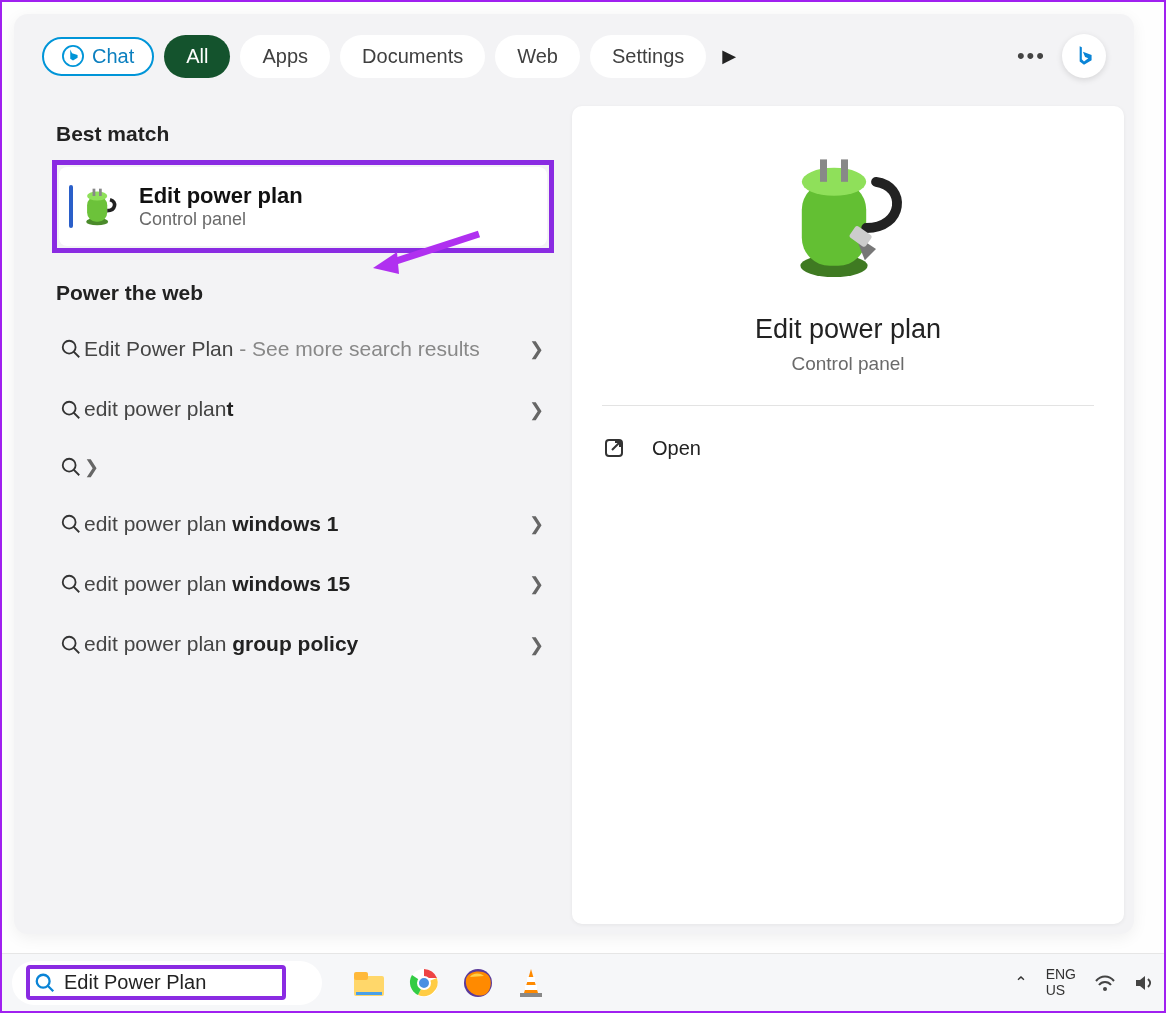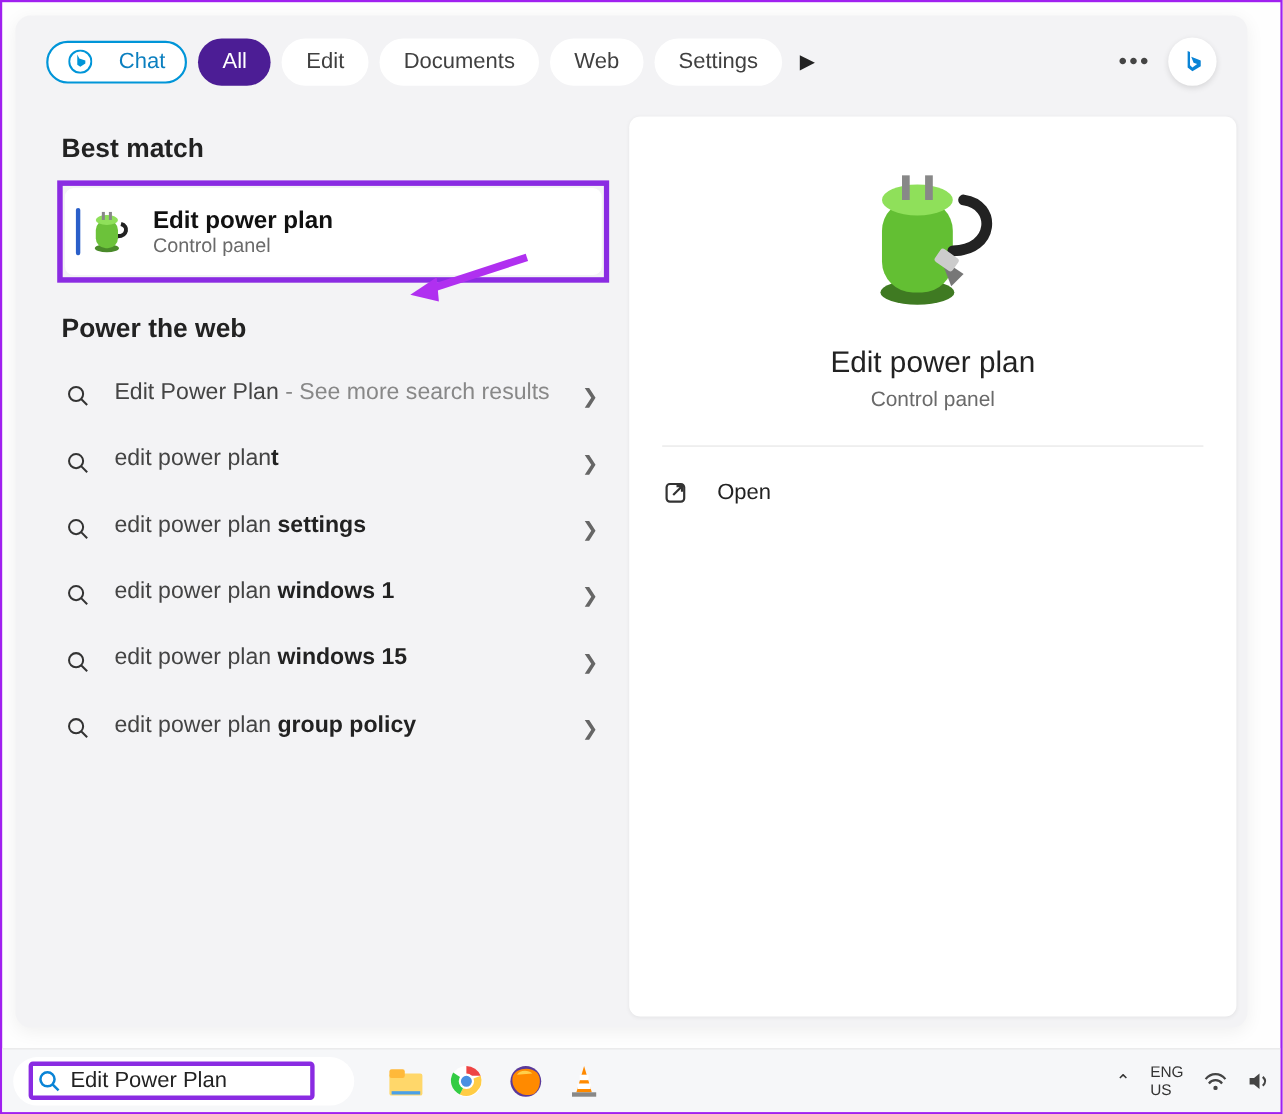--- a/index.html
+++ b/index.html
@@ -22,39 +22,39 @@
   display: flex;
   flex-direction: column;
 }
 .tabs-row {
   display: flex;
   align-items: center;
   gap: 10px;
   padding: 20px 28px 10px 28px;
 }
 .chat-pill {
-  display: flex; align-items: center; gap: 24px;
+  display: flex; align-items: center; gap: 8px;
   border: 2px solid #0095d8;
   color: #0b7fbf;
   background: #fff;
   padding: 6px 18px;
   border-radius: 24px;
   font-size: 20px;
   cursor: pointer;
 }
 .tab-pill {
   background: #fff;
   color: #404040;
   padding: 10px 22px;
   border-radius: 24px;
   font-size: 20px;
   cursor: pointer;
 }
 .tab-pill.active {
-  background: #4c1d95;
+  background: #14532d;
   color: #fff;
 }
 .play-btn { margin-left: 6px; font-size: 18px; color:#222; cursor:pointer; }
 .tabs-spacer { flex: 1; }
 .more-dots { font-size: 22px; color:#444; cursor:pointer; letter-spacing: 2px; padding:0 6px;}
 .bing-circle {
   width: 44px; height: 44px; border-radius: 50%;
   background: #fff; display:flex; align-items:center; justify-content:center;
   box-shadow: 0 2px 6px rgba(0,0,0,.12);
   cursor: pointer;
@@ -68,42 +68,42 @@
 }
 .left-col { width: 530px; padding-left: 28px; overflow:hidden;}
 .right-col {
   flex:1;
   background: #fff;
   border-radius: 10px;
   box-shadow: 0 1px 4px rgba(0,0,0,.06);
   padding: 40px 30px 20px 30px;
   display: flex; flex-direction: column; align-items: stretch;
 }
-.section-head { font-size: 24px; font-weight: 600; color:#222; margin: 16px 0 14px 4px;}
+.section-head { font-size: 21px; font-weight: 600; color:#222; margin: 16px 0 14px 4px;}
 .best-card {
   background:#fff;
   border-radius: 8px;
   display: flex; align-items: center; gap: 18px;
   padding: 16px 18px;
   position: relative;
 }
 .best-outline {
   border: 5px solid #8a2be2;
   padding: 2px;
 }
 .blue-bar { position:absolute; left:10px; top:18px; bottom:18px; width:4px; background:#2a5fc9; border-radius:2px;}
 .best-icon { width: 44px; height: 44px; display:flex; align-items:center; justify-content:center;}
 .best-title { font-size: 22px; font-weight: 600; color:#111;}
 .best-sub { font-size: 18px; color:#6a6a6a;}
 .arrow-annot {
   position:absolute; left: 355px; top: 210px;
 }
 .web-list { display:flex; flex-direction:column; }
 .web-item {
-  display:flex; align-items:flex-end; gap: 20px;
+  display:flex; align-items:center; 
   padding: 16px 10px 16px 6px;
   border-radius: 8px;
   cursor:pointer;
 }
 .search-icon-sm { width:26px; color:#333; flex-shrink:0;}
 .web-text { flex:1; font-size: 21px; color:#222; line-height:1.35;}
 .web-text .reg { font-weight:400; color:#444;}
 .web-text .muted { color:#888;}
 .chev { color:#666; font-size:18px;}
 .right-icon-big { align-self:center; width:150px; height:150px; display:flex; align-items:center; justify-content:center;}
@@ -152,21 +152,21 @@
 
   <div class="tabs-row">
     <div class="chat-pill">
       <svg width="22" height="22" viewBox="0 0 24 24">
           <circle cx="12" cy="12" r="11" fill="none" stroke="#0095d8" stroke-width="2"></circle>
           <path d="M9 5 L9 15 L12 17 L17 14 L17 11 L11 9" fill="#0095d8"></path>
         </svg>
       <span>Chat</span>
     </div>
     <div class="tab-pill active"><span>All</span></div>
-    <div class="tab-pill"><span>Edit</span></div>
+    <div class="tab-pill"><span>Apps</span></div>
     <div class="tab-pill"><span>Documents</span></div>
     <div class="tab-pill"><span>Web</span></div>
     <div class="tab-pill"><span>Settings</span></div>
     <div class="play-btn">▶</div>
     <div class="tabs-spacer"></div>
     <div class="more-dots">•••</div>
     <div class="bing-circle">
       <svg width="26" height="26" viewBox="0 0 24 24">
           <path d="M8 3 L8 17 L12 20 L19 16 L19 11 L11 8 L13 13 L16 14 L12 17 L10 15 L10 4 Z" fill="#0a84d6"></path>
         </svg>
@@ -214,21 +214,20 @@
               <line x1="15" y1="15" x2="21" y2="21" stroke="#333" stroke-width="2"></line>
             </svg>
           <div class="web-text"><span class="reg">edit power plan</span><b>t</b></div>
           <span class="chev">❯</span>
         </div>
         <div class="web-item">
           <svg class="search-icon-sm" width="22" height="22" viewBox="0 0 24 24">
               <circle cx="10" cy="10" r="7" fill="none" stroke="#333" stroke-width="2"></circle>
               <line x1="15" y1="15" x2="21" y2="21" stroke="#333" stroke-width="2"></line>
             </svg>
-          <div class="web-text"><span class="reg">edit power plan </span><b>settings</b></div>
           <span class="chev">❯</span>
         </div>
         <div class="web-item">
           <svg class="search-icon-sm" width="22" height="22" viewBox="0 0 24 24">
               <circle cx="10" cy="10" r="7" fill="none" stroke="#333" stroke-width="2"></circle>
               <line x1="15" y1="15" x2="21" y2="21" stroke="#333" stroke-width="2"></line>
             </svg>
           <div class="web-text"><span class="reg">edit power plan </span><b>windows 1</b></div>
           <span class="chev">❯</span>
         </div>

